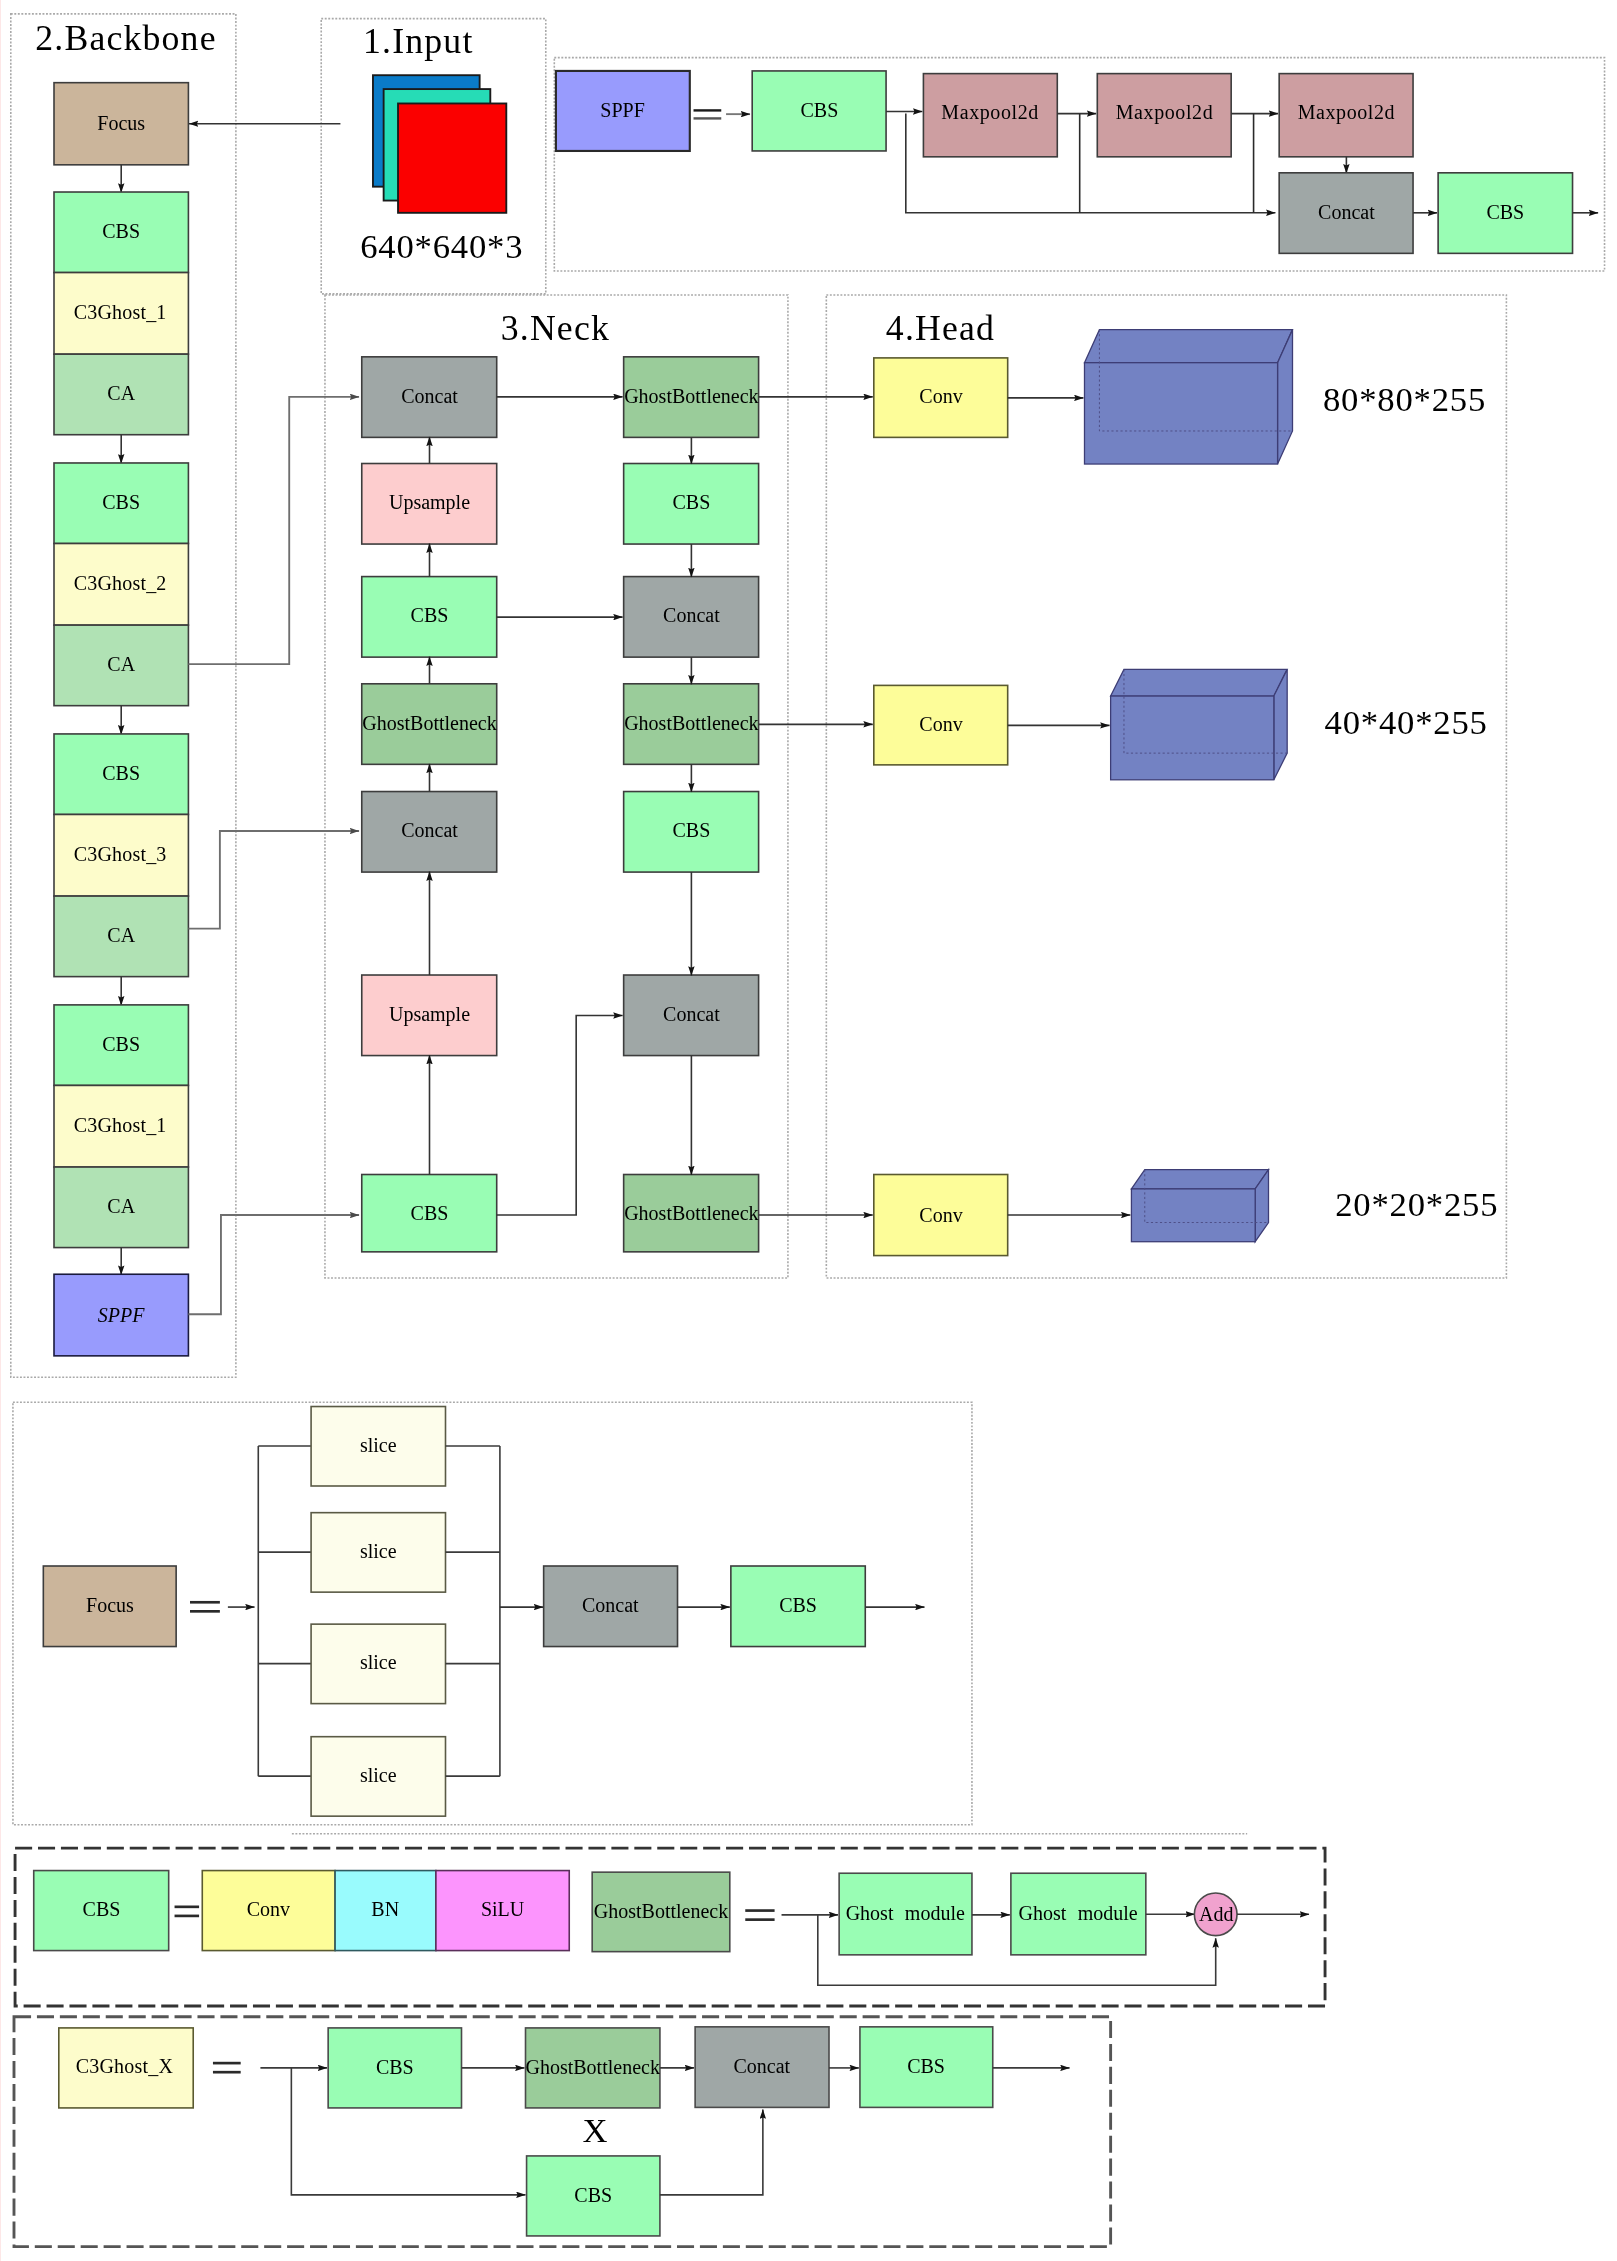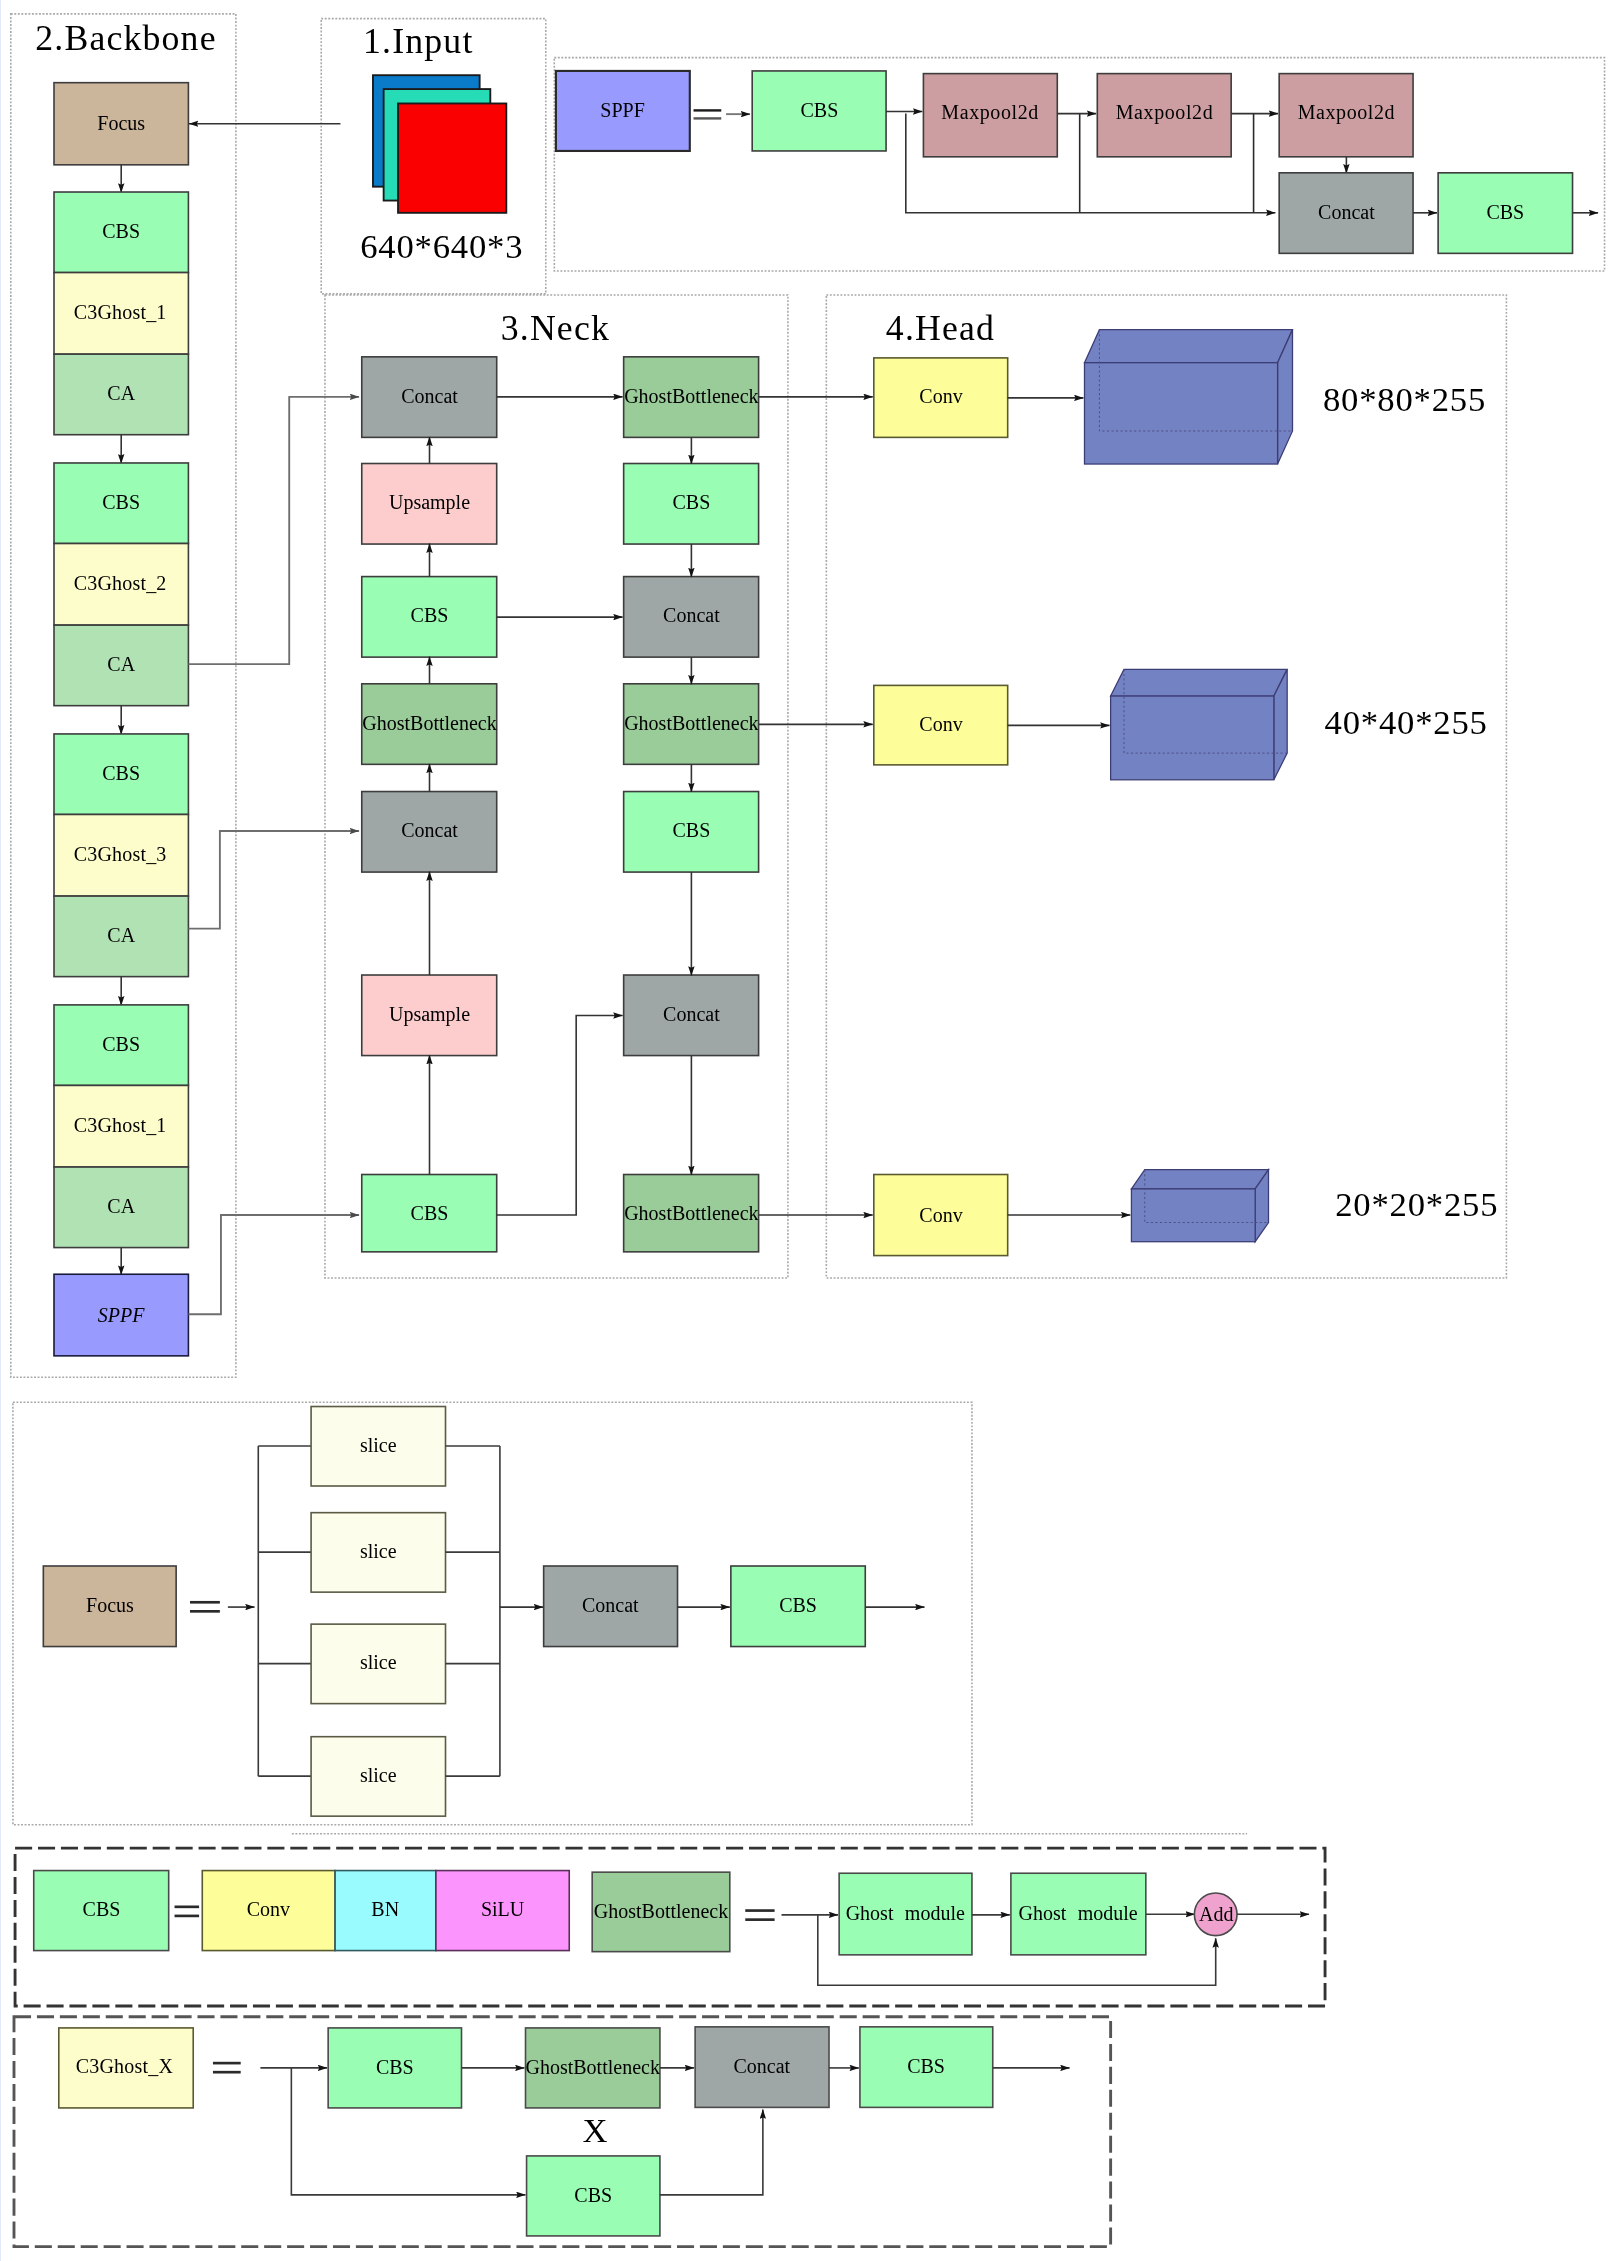--- a/index.html
+++ b/index.html
@@ -1,18 +1,18 @@
 <!DOCTYPE html>
 <html style="font-size:8.5px"><head>
 <meta charset="utf-8">
 <title>Lightweight Network Architecture Diagram</title>
 <style>
   html,body{margin:0;padding:0;background:#ffffff;}
   body{width:1618px;height:2261px;overflow:hidden;font-family:"Liberation Serif",serif;}
-  #root{position:relative;width:1618px;height:2261px;background:#1d4ed8;}
+  #root{position:relative;width:1618px;height:2261px;background:#ef4444;}
   svg#diagram{display:block;position:absolute;left:0;top:0;}
   text{font-family:"Liberation Serif",serif;fill:#000;}
   .bl{text-anchor:middle;dominant-baseline:alphabetic;font-size:37.5px;}
   .blsp{text-anchor:middle;dominant-baseline:alphabetic;font-size:37.5px;letter-spacing:1.1px;}
   .blgm{text-anchor:middle;dominant-baseline:alphabetic;font-size:37.5px;word-spacing:12px;}
   .blc3{text-anchor:middle;dominant-baseline:alphabetic;font-size:37.5px;letter-spacing:0.35px;}
   .st{text-anchor:middle;dominant-baseline:alphabetic;font-size:67px;letter-spacing:2.2px;}
   .dm{text-anchor:start;dominant-baseline:alphabetic;font-size:65px;letter-spacing:1.5px;}
   .dmc{text-anchor:middle;dominant-baseline:alphabetic;font-size:65px;letter-spacing:1.5px;}
   .it{font-style:italic;}

